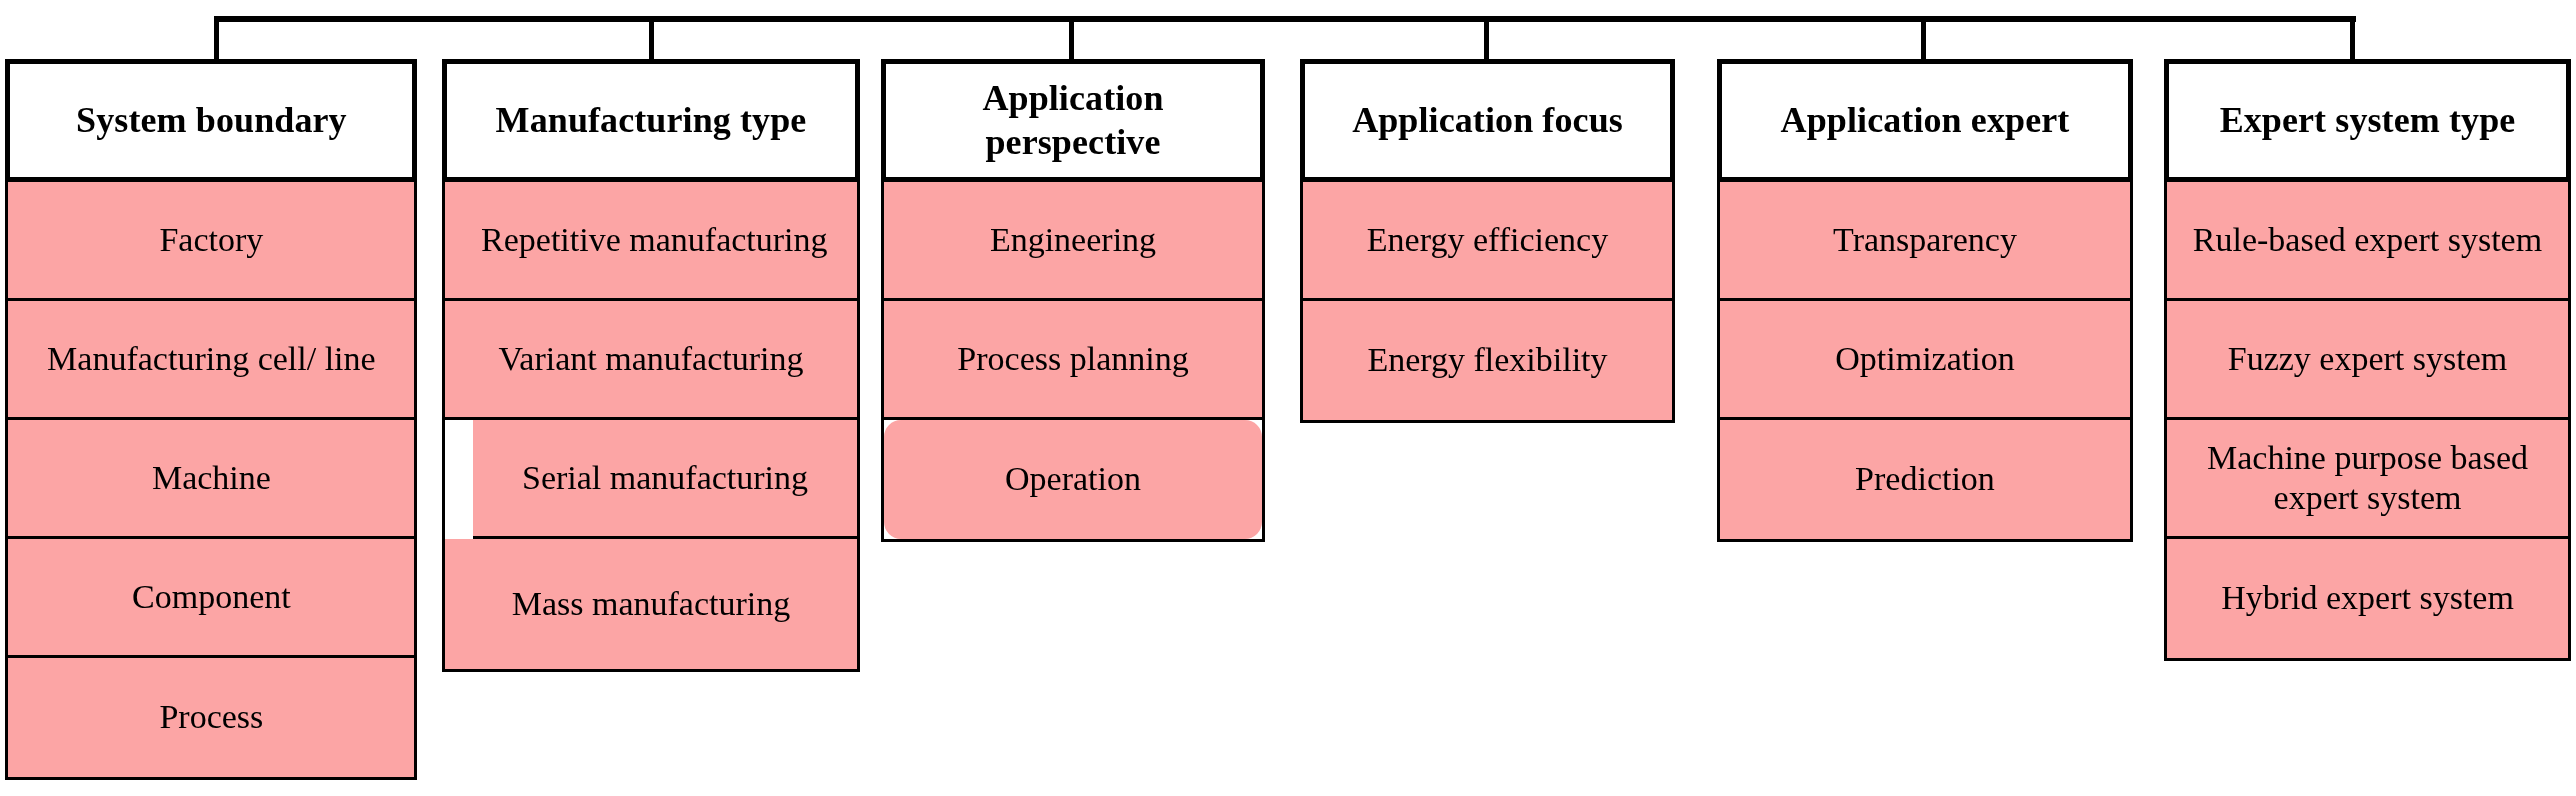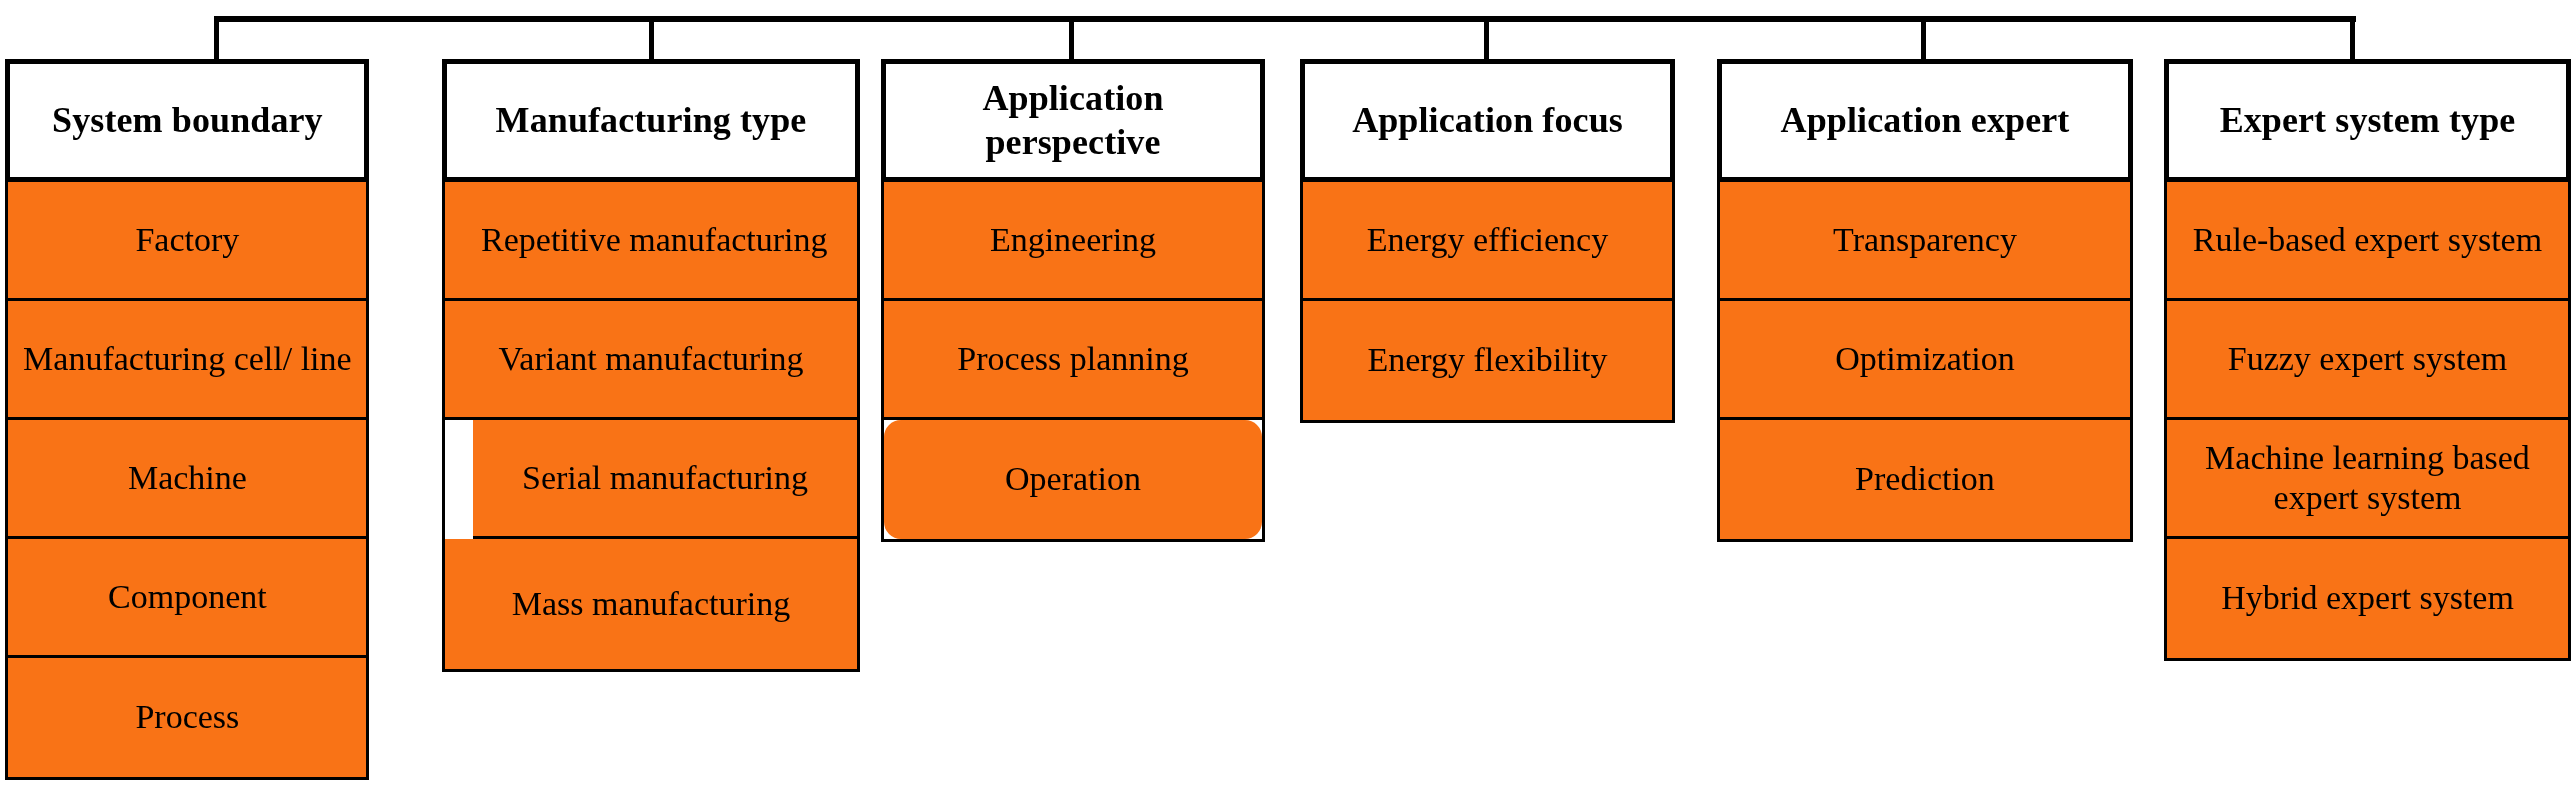--- a/index.html
+++ b/index.html
@@ -81,21 +81,21 @@
   .cell {
     box-sizing: border-box;
     border-bottom: 3.4px solid #000000;
     display: flex;
     align-items: center;
     justify-content: center;
     text-align: center;
     font-size: 34px;
     line-height: 1.18;
     padding: 0 5.4px;
-    background: #f97316;
+    background: #fca5a5;
   }
   .cell:last-child {
     border-bottom: none;
   }
   .cell .txt {
     display: block;
     width: 100%;
   }
 </style>
 </head>
@@ -108,21 +108,21 @@
     <div class="conn-v" style="left:214px; top:15.5px; height:43px;"></div>
     <div class="conn-v" style="left:649px; top:15.5px; height:43px;"></div>
     <div class="conn-v" style="left:1069px; top:15.5px; height:43px;"></div>
     <div class="conn-v" style="left:1484px; top:15.5px; height:43px;"></div>
     <div class="conn-v" style="left:1921px; top:15.5px; height:43px;"></div>
     <div class="conn-v" style="left:2350px; top:15.5px; height:43px;"></div>
   </div>
 
   <div id="columns">
 
-    <div class="column" style="left:5.4px; width:364px;">
+    <div class="column" style="left:5.4px; width:412px;">
       <div class="col-header">System boundary</div>
       <div class="col-body">
         <div class="cell" style="height:119px;">
           <span class="txt">Factory</span>
         </div>
         <div class="cell" style="height:119px;">
           <span class="txt">Manufacturing cell/ line</span>
         </div>
         <div class="cell" style="height:119px;">
           <span class="txt">Machine</span>
@@ -199,21 +199,21 @@
     <div class="column" style="left:2164px; width:407px;">
       <div class="col-header">Expert system type</div>
       <div class="col-body">
         <div class="cell" style="height:119px;">
           <span class="txt">Rule-based expert system</span>
         </div>
         <div class="cell" style="height:119px;">
           <span class="txt">Fuzzy expert system</span>
         </div>
         <div class="cell" style="height:119px;">
-          <span class="txt">Machine learning based expert system</span>
+          <span class="txt">Machine purpose based expert system</span>
         </div>
         <div class="cell" style="height:119px;">
           <span class="txt">Hybrid expert system</span>
         </div>
       </div>
     </div>
 
   </div>
 </div>
 

